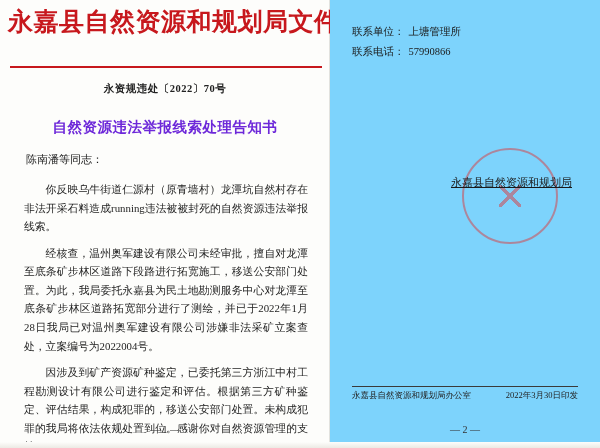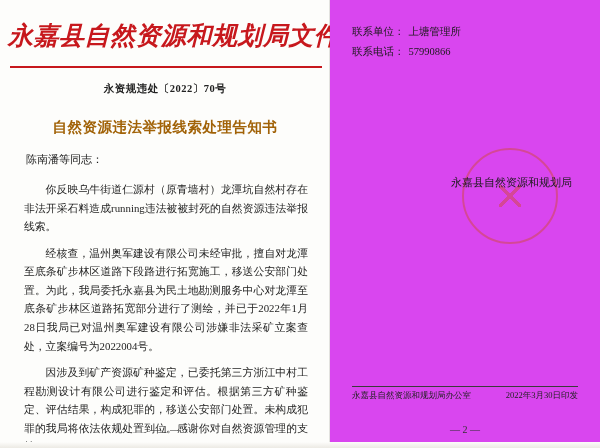--- a/index.html
+++ b/index.html
@@ -30,31 +30,30 @@
     background: #fdfdfb;
     border-right: 1px solid #e2e2de;
     box-sizing: border-box;
   }
   .sheet-right {
     position: absolute;
     left: 330px;
     top: 0;
     width: 270px;
     height: 448px;
-    background: #d946ef;
+    background: #7dd3fc;
     box-sizing: border-box;
   }
   
   .masthead {
     position: absolute;
     left: 8px;
-    top: 22px;
+    top: 8px;
     width: 316px;
     text-align: right;
-    font-style: italic;
   }
   .masthead .title {
     font-family: "Liberation Serif", "DejaVu Serif", serif;
     font-weight: bold;
     color: #c7181d;
     font-size: 25px;
     letter-spacing: 0.5px;
     line-height: 1.1;
     white-space: nowrap;
   }
@@ -79,21 +78,21 @@
   }
   .doc-heading {
     position: absolute;
     left: 0;
     top: 118px;
     width: 330px;
     text-align: center;
     font-size: 14.5px;
     font-weight: bold;
     letter-spacing: 0.5px;
-    color: #a16207;
+    color: #6d28d9;
   }
   .recipient {
     position: absolute;
     left: 26px;
     top: 152px;
     font-size: 11px;
     color: #1a1a1a;
   }
   .body-text {
     position: absolute;
@@ -139,20 +138,21 @@
   }
   
   .signature {
     position: absolute;
     right: 28px;
     top: 172px;
     text-align: center;
     font-size: 11px;
     line-height: 1.9;
     color: #1a1a1a;
+    text-decoration: underline;
   }
   .seal {
     position: absolute;
     right: 42px;
     top: 148px;
     width: 96px;
     height: 96px;
     border: 2px solid #d3494f;
     border-radius: 50%;
     opacity: 0.55;

